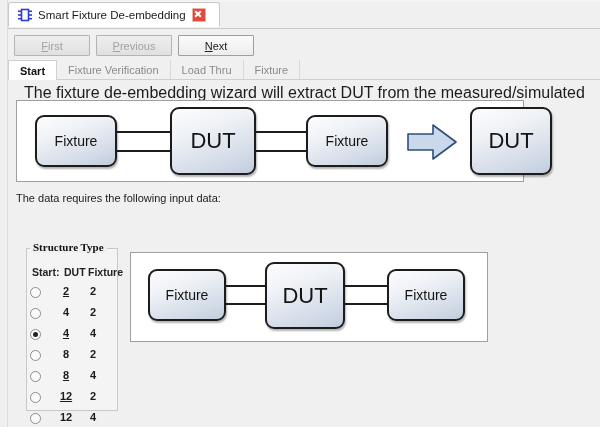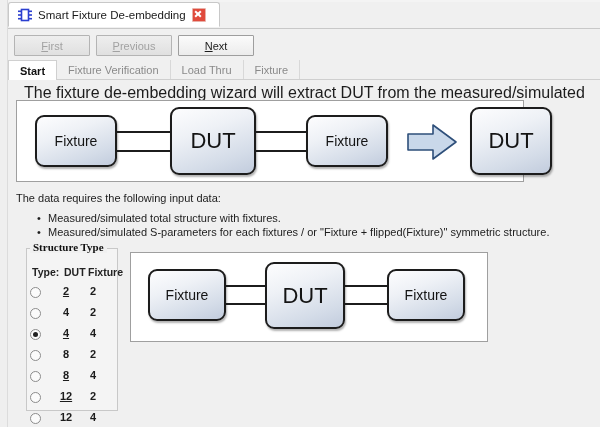--- a/index.html
+++ b/index.html
@@ -282,29 +282,25 @@
     <div class="blk blk-small" style="left:289px; top:14px; width:82px; height:52px;">Fixture</div>
 
     <svg class="big-arrow" style="left:389px; top:22px;" width="52" height="38" viewBox="0 0 52 38">
       <polygon points="2,11 27,11 27,2 50,19 27,36 27,27 2,27" fill="#c9d8ea" stroke="#2e4f7a" stroke-width="1.6" stroke-linejoin="round"></polygon>
     </svg>
 
     <div class="blk blk-big" style="left:453px; top:6px; width:82px; height:68px;">DUT</div>
   </div>
 
   <div class="requires-text">The data requires the following input data:</div>
-  <ul class="bullets">
-    <li>Measured/simulated total structure with fixtures.</li>
-    <li>Measured/simulated S-parameters for each fixtures / or "Fixture + flipped(Fixture)" symmetric structure.</li>
-  </ul>
 
   <div class="group"></div>
   <div class="group-title">Structure Type</div>
   <div class="hdr-row">
-    <span class="hdr-ports">Type:</span>
+    <span class="hdr-ports">Start:</span>
     <span class="hdr-dut">DUT</span>
     <span class="hdr-fix">Fixture</span>
   </div>
 
   <div class="radio-row" style="top:283px;">
     <span class="radio-mark"></span>
     <span class="cell-dut u">2</span>
     <span class="cell-fix">2</span>
   </div>
   <div class="radio-row" style="top:304px;">

